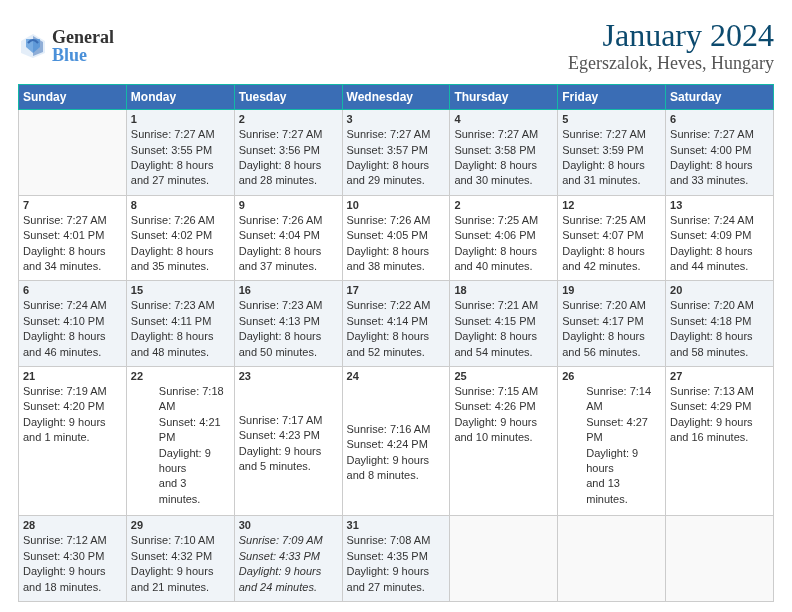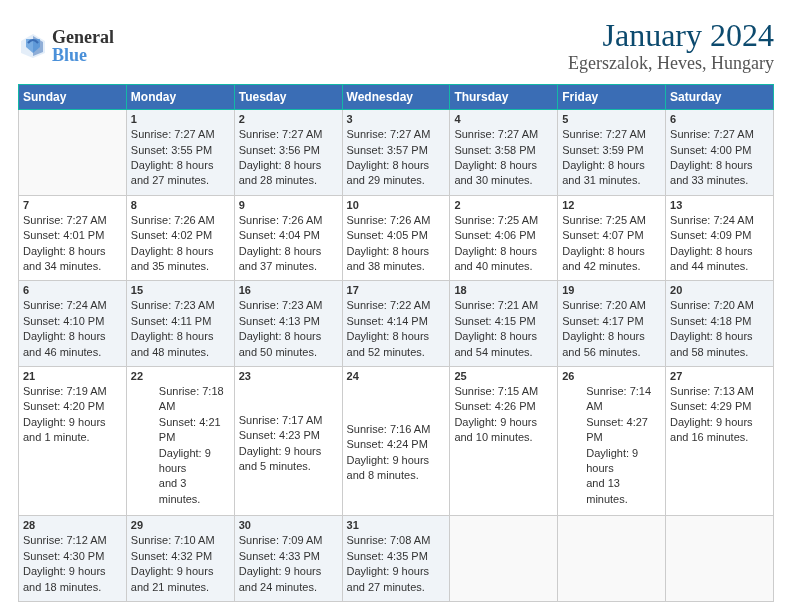--- a/index.html
+++ b/index.html
@@ -352,21 +352,21 @@
           </td>
           <td>
             <span class="day-num">29</span>
             <div class="day-info" style="white-space: pre-line;">Sunrise: 7:10 AM
 Sunset: 4:32 PM
 Daylight: 9 hours
 and 21 minutes.</div>
           </td>
           <td>
             <span class="day-num">30</span>
-            <div class="day-info" style="white-space: pre-line;">Sunrise: 7:09 AM
+            <div class="day-info" style="white-space: pre-line; font-style: italic;">Sunrise: 7:09 AM
 Sunset: 4:33 PM
 Daylight: 9 hours
 and 24 minutes.</div>
           </td>
           <td>
             <span class="day-num">31</span>
             <div class="day-info" style="white-space: pre-line;">Sunrise: 7:08 AM
 Sunset: 4:35 PM
 Daylight: 9 hours
 and 27 minutes.</div>

